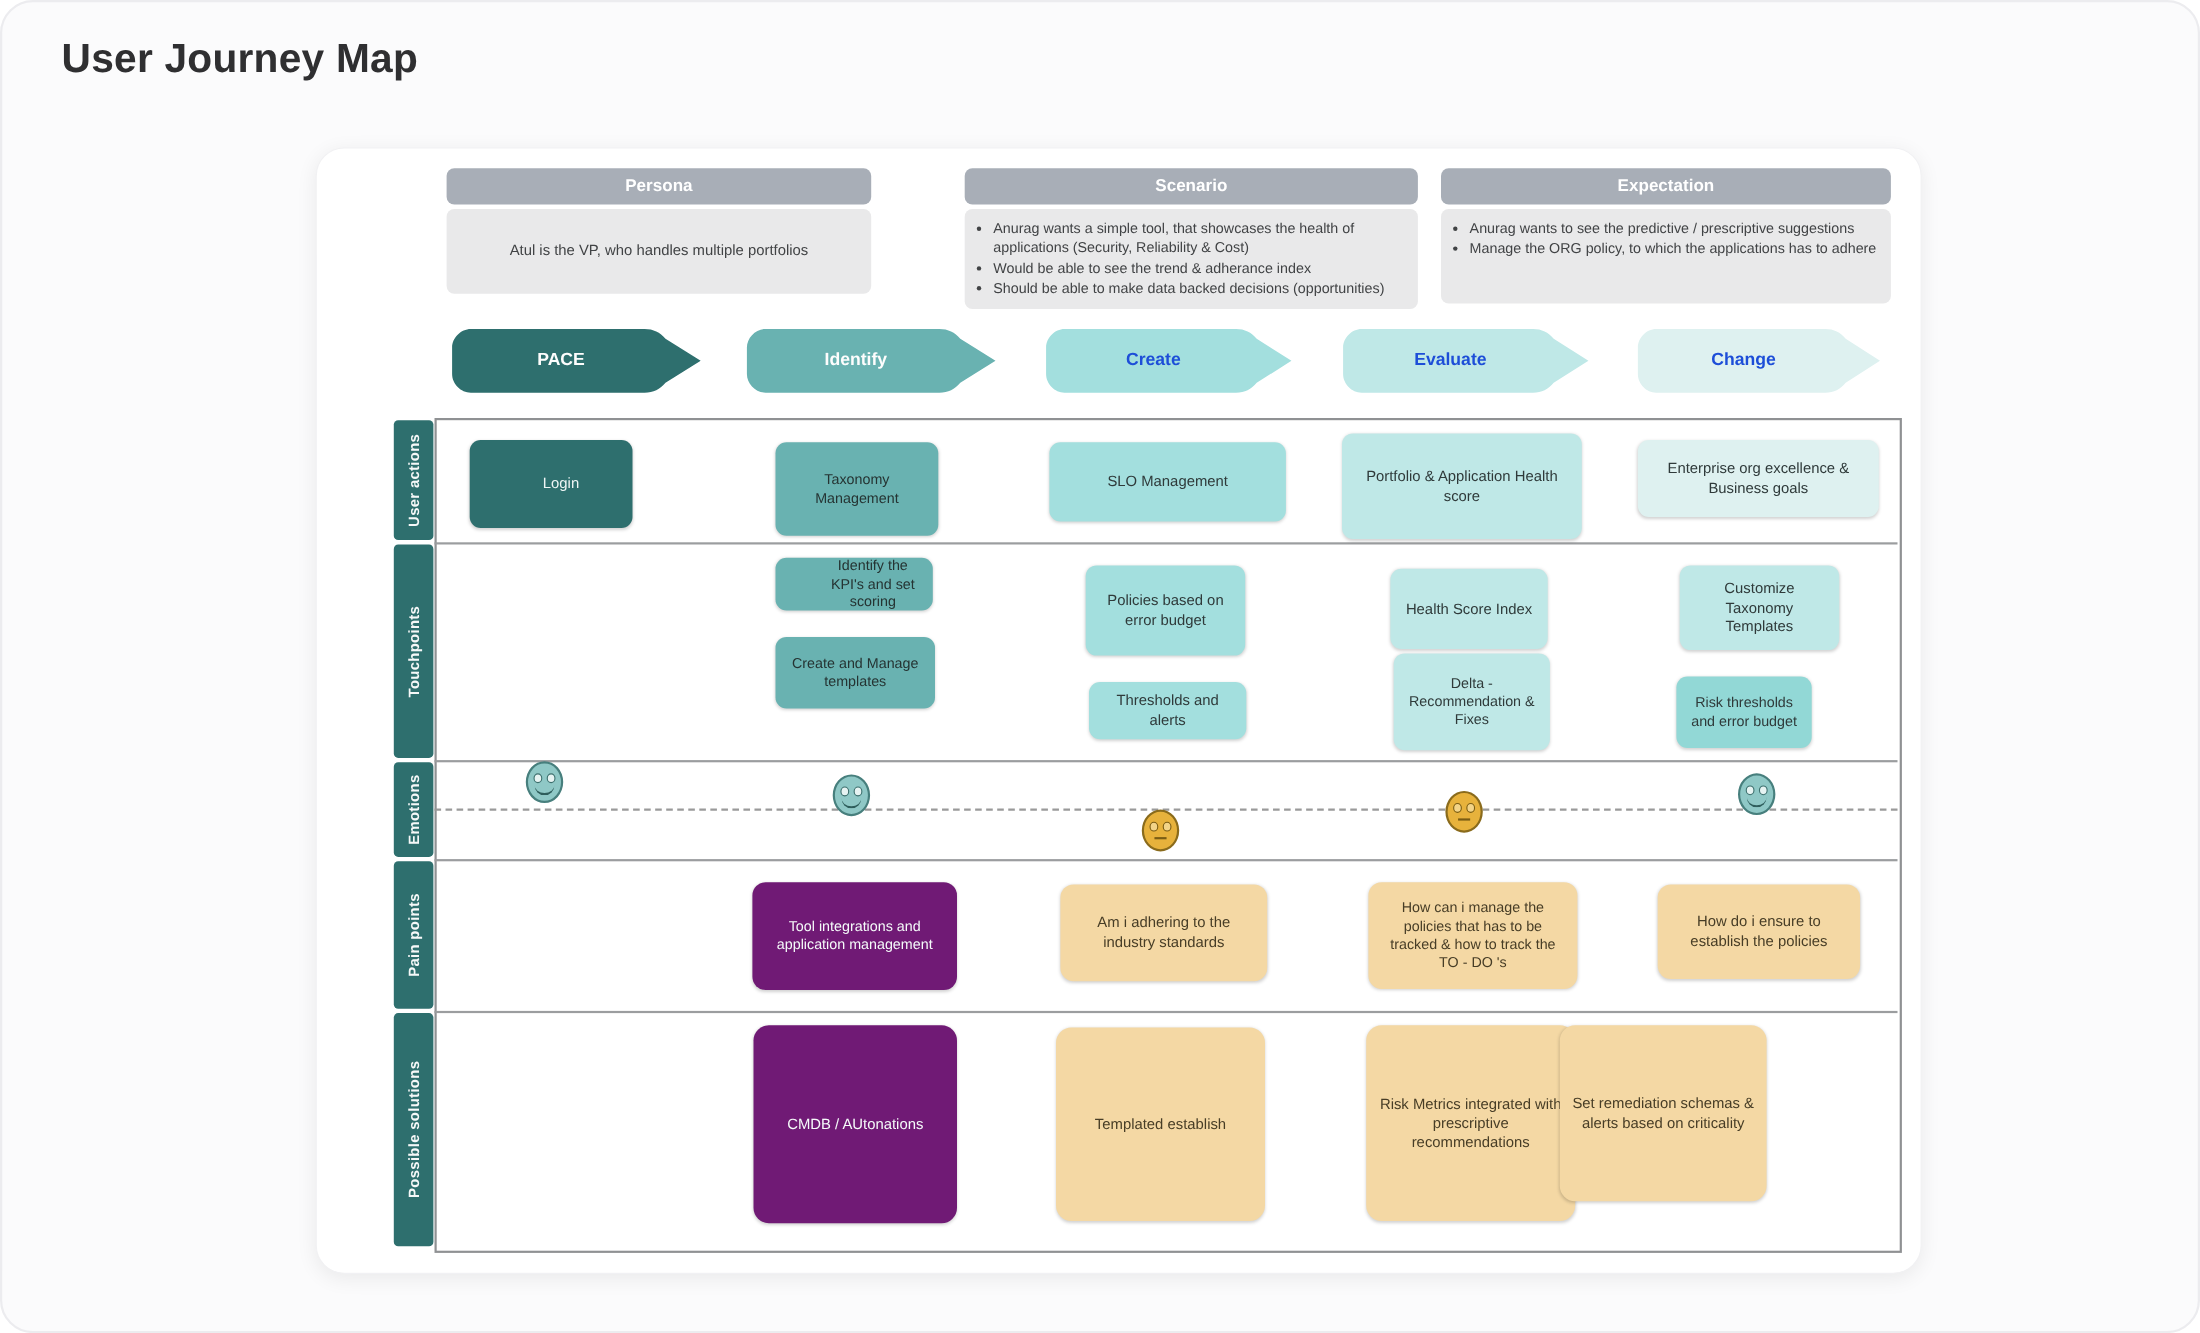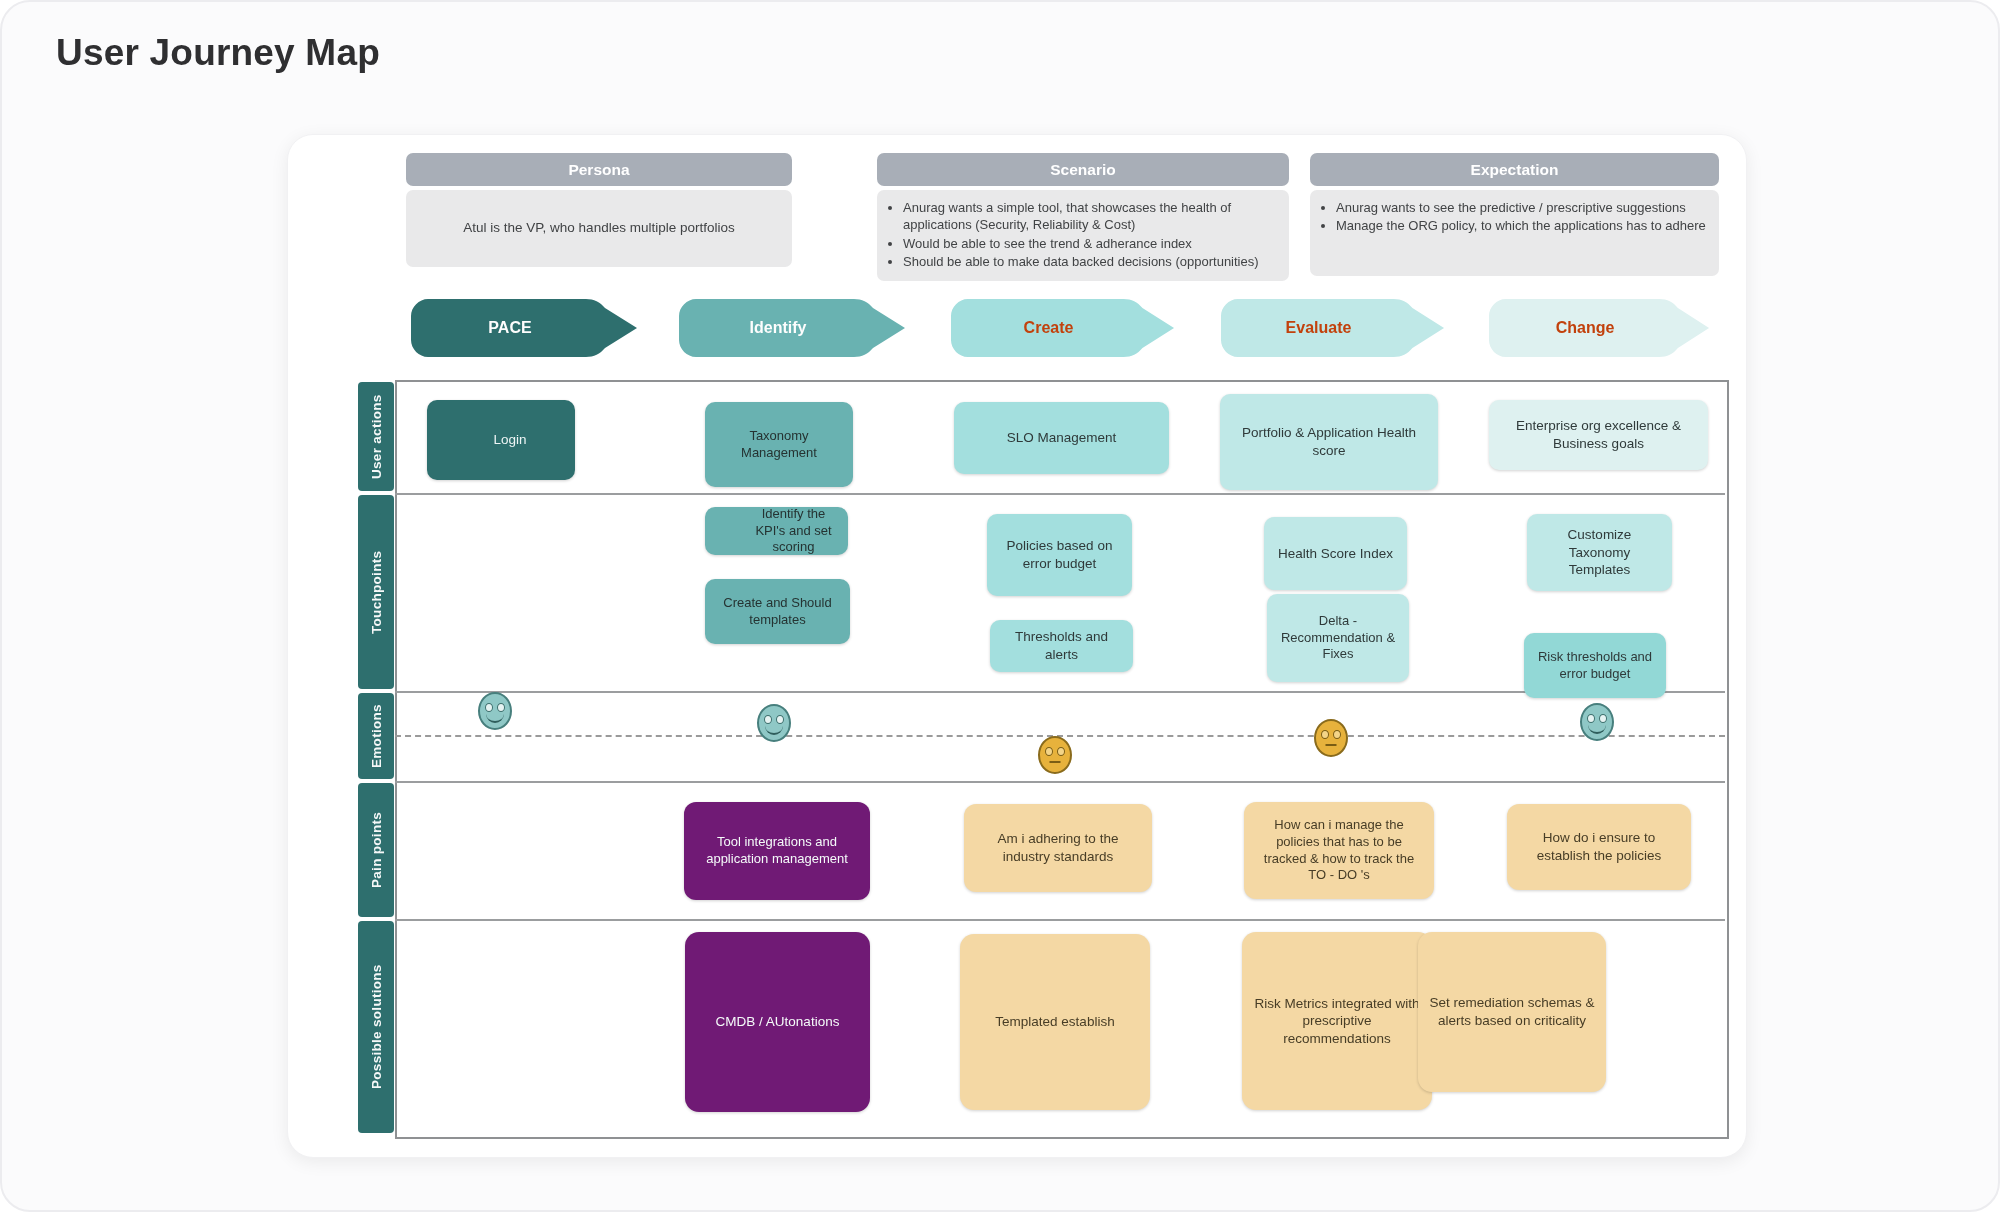--- a/index.html
+++ b/index.html
@@ -13,21 +13,21 @@
   .info-body{position:absolute;background:#e9e9ea;border-radius:7px;color:#414345;font-size:13px;line-height:1.34;}
   .info-body.center{display:flex;align-items:center;justify-content:center;font-size:13.5px;}
   .bullets{margin:9px 10px 8px 8px;padding-left:18px;}
   .bullets li{margin:0 0 1px 0;}
 
   
   .stage{position:absolute;top:296px;height:60px;}
   .stage svg{position:absolute;left:0;top:0;width:100%;height:100%;}
   .stage-label{position:absolute;left:0;right:30px;top:0;bottom:0;display:flex;align-items:center;justify-content:center;font-weight:bold;font-size:16px;}
   .fill-900{fill:#2e6f6e}.fill-600{fill:#69b2b1}.fill-300{fill:#a3dfde}.fill-200{fill:#bfe8e7}.fill-100{fill:#def1f0}
-  .lbl-light{color:#fdfdfd}.lbl-dark{color:#c2410c}
+  .lbl-light{color:#fdfdfd}.lbl-dark{color:#1d4ed8}
 
   
   .jtable{position:absolute;left:393px;top:378px;width:1330px;height:755px;border:2px solid #8f9193;background:#fff;}
   .hline{position:absolute;left:393px;width:1330px;height:0;border-top:2px solid #9b9d9f;}
   .rowlabel{position:absolute;left:356px;width:36px;background:#2e6f6e;border-radius:4px;display:flex;align-items:center;justify-content:center;writing-mode:vertical-rl;transform:rotate(180deg);color:#f5f8f8;font-weight:bold;font-size:13.5px;letter-spacing:.3px;}
 
   
   .box{position:absolute;border-radius:10px;display:flex;align-items:center;justify-content:center;text-align:center;font-size:13.5px;line-height:1.3;padding:6px 10px;box-sizing:border-box;box-shadow:0 1px 3px rgba(0,0,0,.18);color:#2f3a3a;}
   .bg-900{background:#2e6f6e;color:#eef5f5;}
   .bg-600{background:#69b2b1;color:#253332;}
@@ -122,27 +122,27 @@
   <div class="rowlabel" style="top:781px;height:134px;">Pain points</div>
   <div class="rowlabel" style="top:919px;height:212px;">Possible solutions</div>
 
   <div class="box bg-900" style="left:425px;top:398px;width:148px;height:80px;padding-left:28px;">Login</div>
   <div class="box bg-600" style="left:703px;top:400px;width:148px;height:85px;font-size:13px;">Taxonomy Management</div>
   <div class="box bg-300" style="left:952px;top:400px;width:215px;height:72px;">SLO Management</div>
   <div class="box bg-200" style="left:1218px;top:392px;width:218px;height:96px;">Portfolio &amp; Application Health score</div>
   <div class="box bg-100" style="left:1487px;top:398px;width:219px;height:70px;">Enterprise org excellence &amp; Business goals</div>
 
   <div class="box bg-600" style="left:703px;top:505px;width:143px;height:48px;font-size:13px;padding-left:44px;">Identify the KPI's and set scoring</div>
-  <div class="box bg-600" style="left:703px;top:577px;width:145px;height:65px;font-size:13px;">Create and Should templates</div>
+  <div class="box bg-600" style="left:703px;top:577px;width:145px;height:65px;font-size:13px;">Create and Manage templates</div>
   <div class="box bg-300" style="left:985px;top:512px;width:145px;height:82px;">Policies based on error budget</div>
   <div class="box bg-300" style="left:988px;top:618px;width:143px;height:52px;">Thresholds and alerts</div>
   <div class="box bg-200" style="left:1262px;top:515px;width:143px;height:73px;">Health Score Index</div>
   <div class="box bg-200" style="left:1265px;top:592px;width:142px;height:88px;font-size:13px;">Delta - Recommendation &amp; Fixes</div>
   <div class="box bg-200" style="left:1525px;top:512px;width:145px;height:77px;">Customize Taxonomy Templates</div>
-  <div class="box bg-400" style="left:1522px;top:631px;width:142px;height:65px;font-size:13px;">Risk thresholds and error budget</div>
+  <div class="box bg-400" style="left:1522px;top:613px;width:123px;height:65px;font-size:13px;">Risk thresholds and error budget</div>
 
   <div class="dashline"></div>
   <div class="face face-teal" style="left:476px;top:690px;">
     <span class="eye l"></span>
       <span class="eye r"></span>
       <span class="mouth smile"></span>
   </div>
   <div class="face face-teal" style="left:755px;top:702px;">
     <span class="eye l"></span>
       <span class="eye r"></span>

